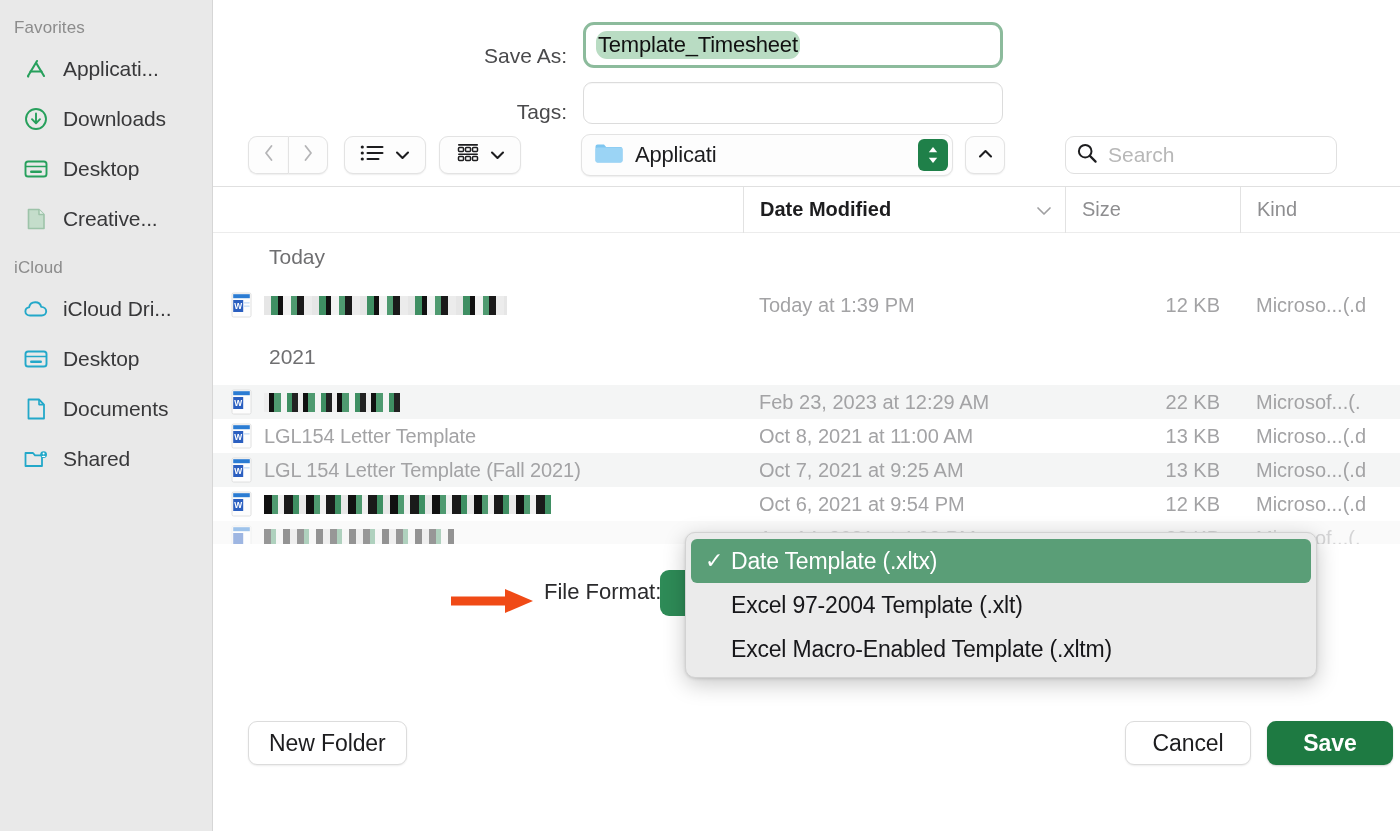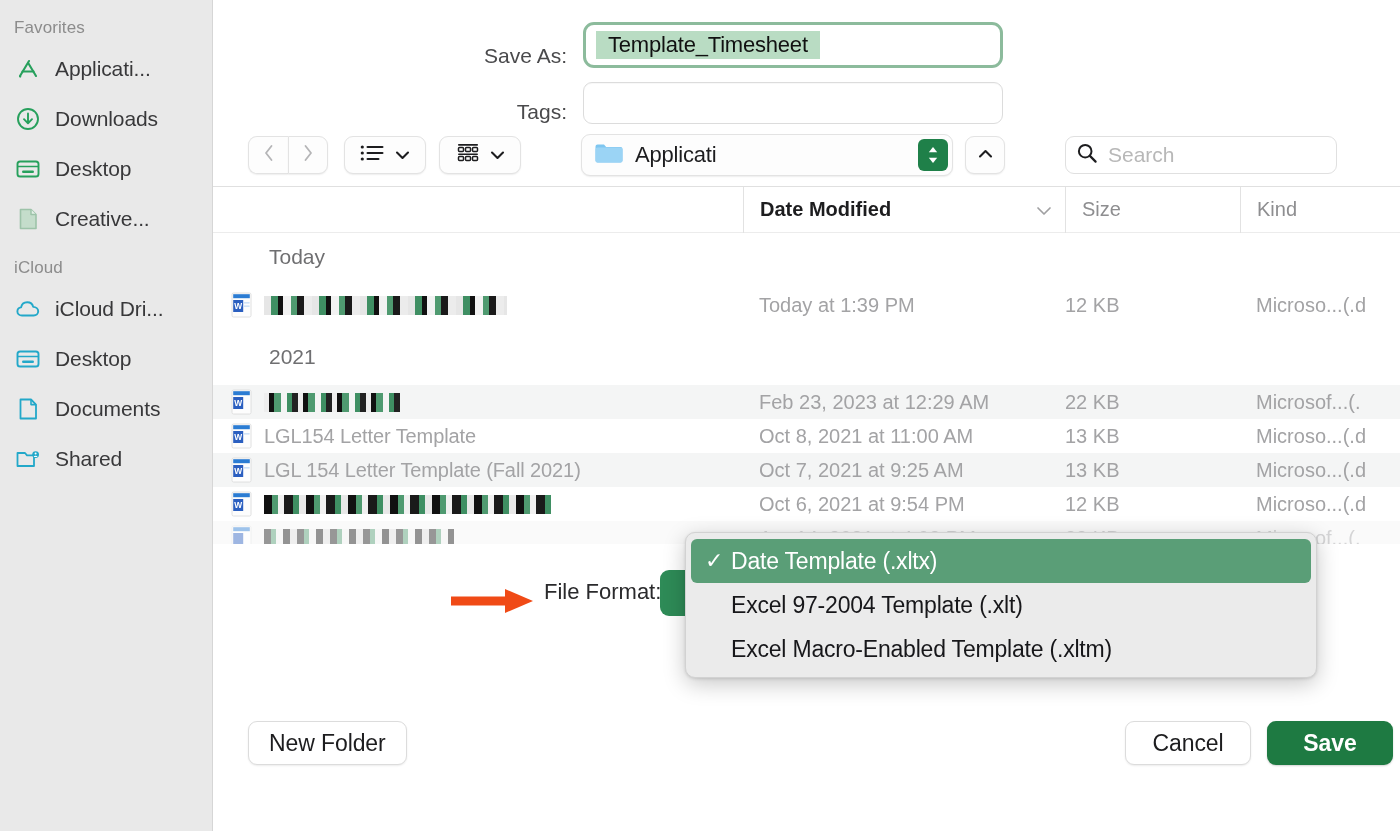--- a/index.html
+++ b/index.html
@@ -35,21 +35,21 @@
     font-size: 17px;
     color: #8c8c8c;
     padding: 0 0 6px 14px;
     letter-spacing: .1px;
   }
   .side-group.icloud { margin-top: 14px; }
   .side-item {
     display: flex;
     align-items: center;
     height: 50px;
-    padding-left: 14px;
+    padding-left: 22px;
     gap: 13px;
     cursor: default;
   }
   .side-item .side-label {
     font-size: 21px;
     color: #38383a;
     white-space: nowrap;
     letter-spacing: -.1px;
   }
   .side-icon { width: 28px; height: 28px; flex: 0 0 28px; display: block; }
@@ -87,22 +87,23 @@
   }
   #saveas-box {
     border: 3px solid #8cbb9c;
     height: 46px;
     border-radius: 11px;
   }
   #saveas-value {
     font-size: 22px;
     color: #111;
     background: #b9dcc3;
-    padding: 1px 12px;
+    padding: 1px 2px;
     letter-spacing: -.2px;
+    border-radius: 11px;
   }
   #tags-box {
     border: 1px solid #dcdcdc;
     box-shadow: 0 1px 1px rgba(0,0,0,.03) inset;
   }
   #tags-value { font-size: 20px; color: #aaa; }
 
   
   #toolbar {
     display: flex;
@@ -218,21 +219,21 @@
     align-items: center;
     height: 34px;
     font-size: 20px;
     color: #a3a3a5;
     background: #ffffff;
   }
   .file-row.alt { background: #f4f5f5; }
   .cell { padding-left: 16px; overflow: hidden; white-space: nowrap; }
   .cell.n { width: 530px; display: flex; align-items: center; gap: 9px; padding-left: 16px; }
   .cell.d { width: 322px; }
-  .cell.s { width: 175px; padding-right: 20px; padding-left: 0; }
+  .cell.s { width: 175px; text-align: right; padding-right: 20px; padding-left: 0; }
   .cell.k { width: 160px; }
   .word-ico { width: 26px; height: 28px; flex: 0 0 26px; }
   .redact {
     display: inline-block;
     height: 19px;
     background-repeat: no-repeat;
   }
   .fname { letter-spacing: -.1px; }
 
   

